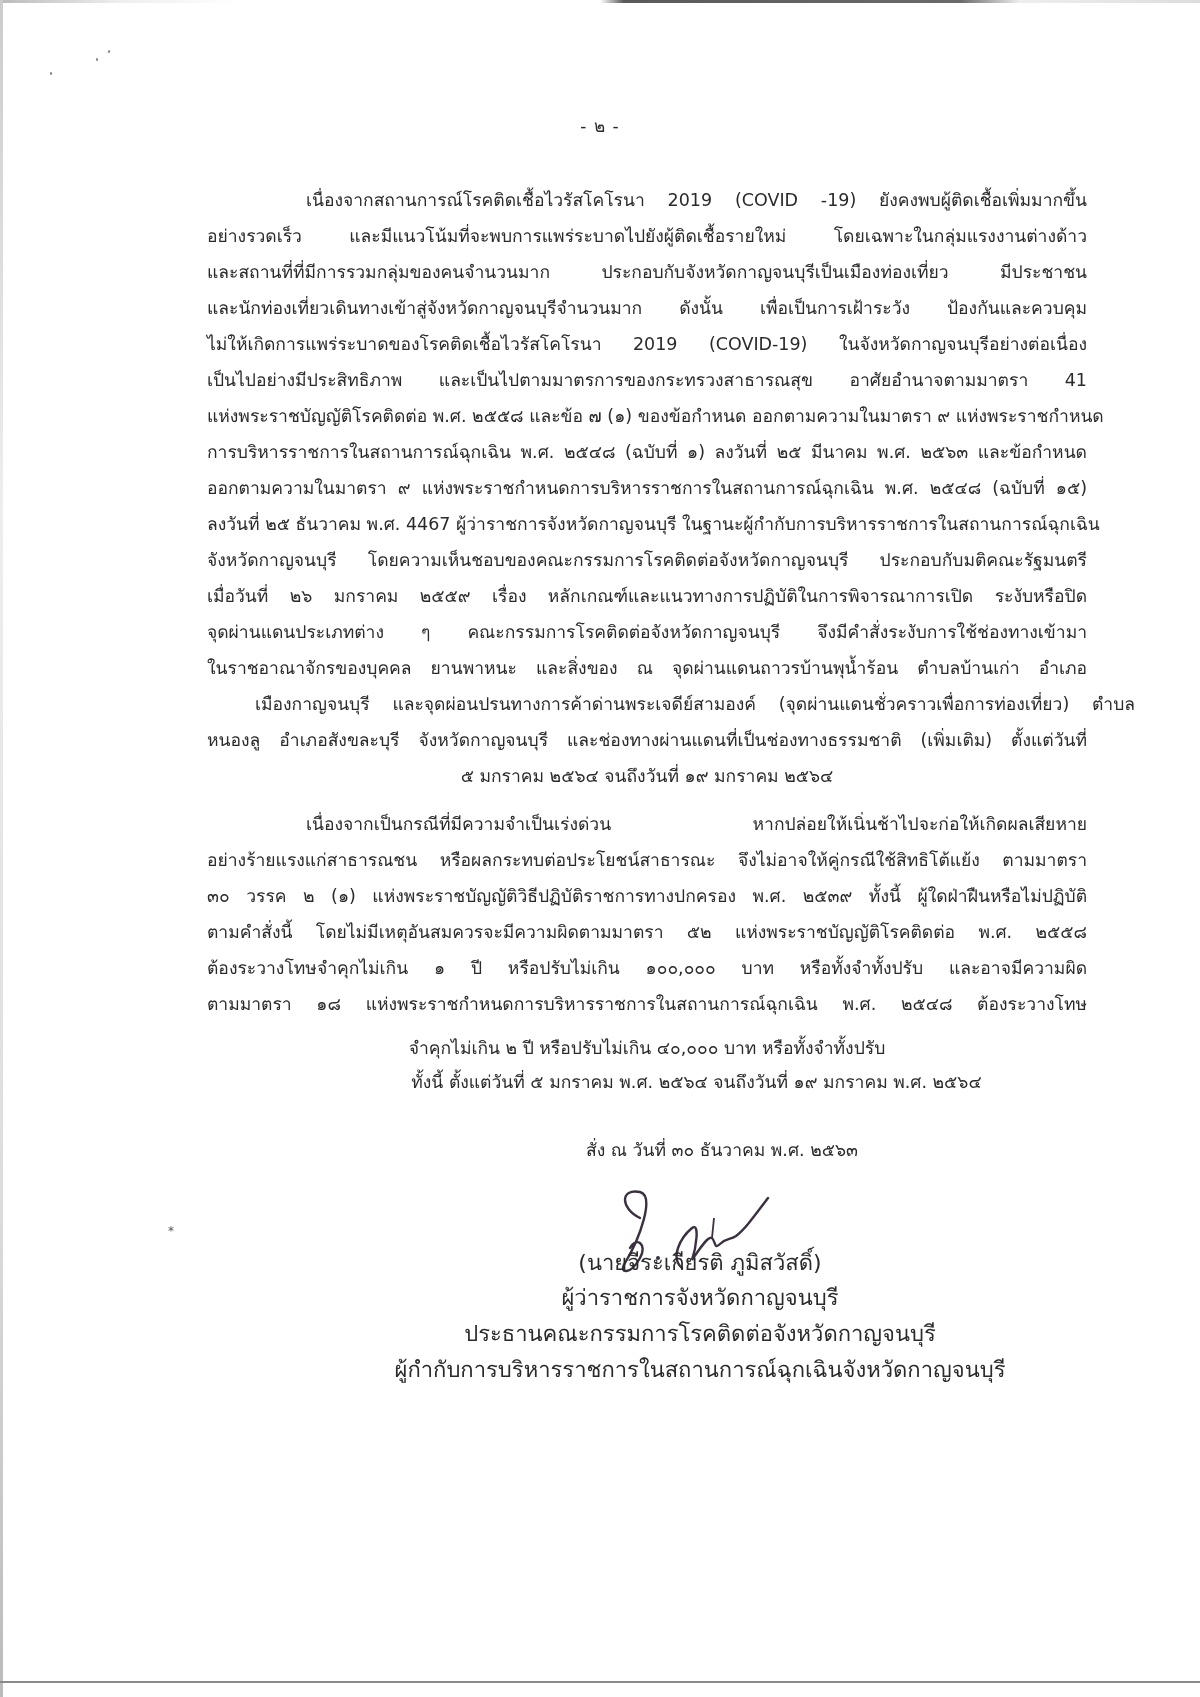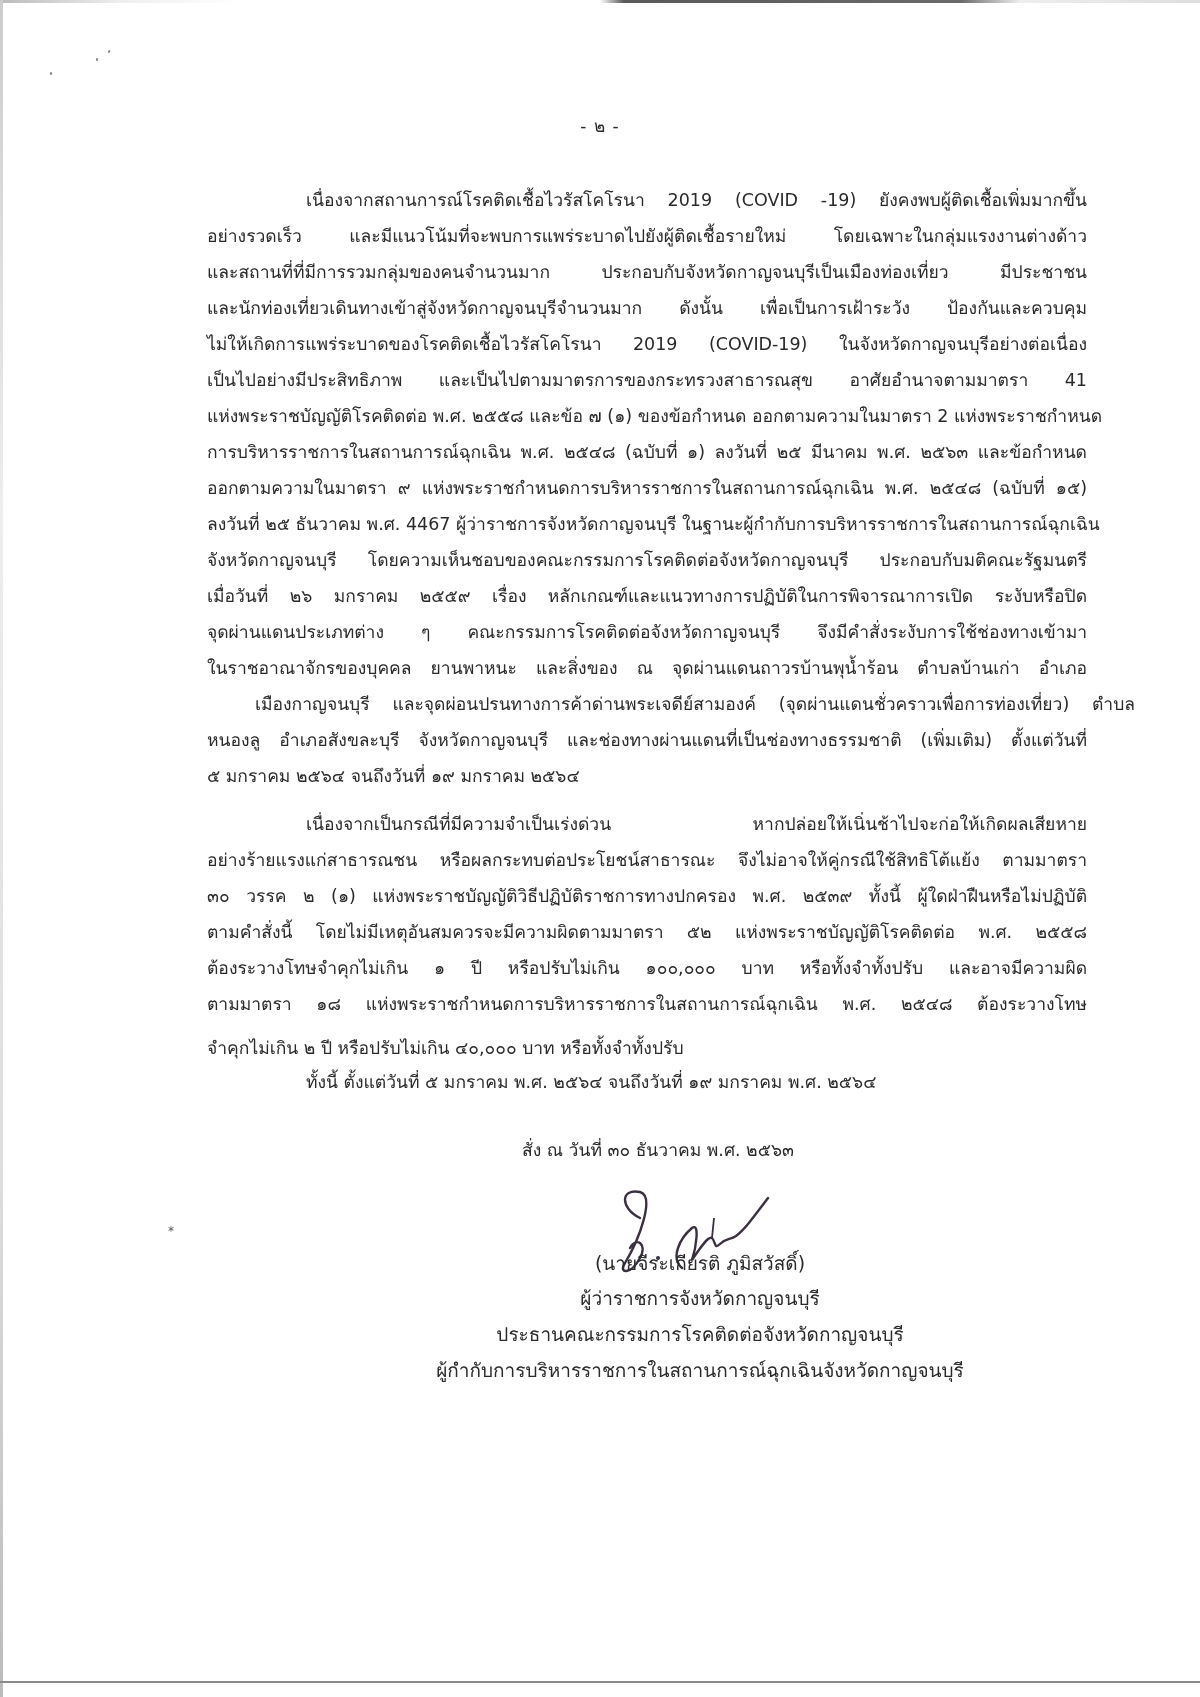--- a/index.html
+++ b/index.html
@@ -20,26 +20,26 @@
   .scan-bottom {
     position:absolute; left:0; top:1681px; width:1200px; height:2px; background:#8a8a8a;
   }
   .speck { position:absolute; width:2px; height:3px; background:#888; border-radius:1px; }
   .page-number {
     position:absolute; left:0; width:1200px; top:112px; text-align:center;
     font-size:17px; letter-spacing:1px;
   }
   .doc-line {
     position:absolute; left:207px; width:880px; font-size:17.5px; line-height:20px;
-    white-space:nowrap; overflow:visible;
+    white-space:nowrap; overflow:visible;text-align:center;
   }
   .justify { text-align:justify; text-align-last:justify; }
   .indent { left:306px; width:781px; }
   .center-block {
-    position:absolute; left:380px; width:640px; text-align:center; font-size:19px; line-height:20px; white-space:nowrap;
+    position:absolute; left:380px; width:640px; text-align:center; font-size:22px; line-height:20px; white-space:nowrap;
   }
   .signature {
     position:absolute; left:600px; top:1178px; width:220px; height:110px;
   }
   .asterisk { position:absolute; left:168px; top:1224px; font-size:12px; color:#555; }
 </style>
 </head>
 <body>
 
 <div class="scan-top"></div>
@@ -51,21 +51,21 @@
 
 <div class="page-number">- ๒ -</div>
 
 <div>
   <div class="doc-line justify indent" style="top:190px;">เนื่องจากสถานการณ์โรคติดเชื้อไวรัสโคโรนา 2019 (COVID   -19) ยังคงพบผู้ติดเชื้อเพิ่มมากขึ้น</div>
   <div class="doc-line justify" style="top:226px;">อย่างรวดเร็ว และมีแนวโน้มที่จะพบการแพร่ระบาดไปยังผู้ติดเชื้อรายใหม่ โดยเฉพาะในกลุ่มแรงงานต่างด้าว</div>
   <div class="doc-line justify" style="top:262px;">และสถานที่ที่มีการรวมกลุ่มของคนจำนวนมาก ประกอบกับจังหวัดกาญจนบุรีเป็นเมืองท่องเที่ยว มีประชาชน</div>
   <div class="doc-line justify" style="top:298px;">และนักท่องเที่ยวเดินทางเข้าสู่จังหวัดกาญจนบุรีจำนวนมาก ดังนั้น เพื่อเป็นการเฝ้าระวัง ป้องกันและควบคุม</div>
   <div class="doc-line justify" style="top:334px;">ไม่ให้เกิดการแพร่ระบาดของโรคติดเชื้อไวรัสโคโรนา 2019   (COVID-19) ในจังหวัดกาญจนบุรีอย่างต่อเนื่อง</div>
   <div class="doc-line justify" style="top:370px;">เป็นไปอย่างมีประสิทธิภาพ และเป็นไปตามมาตรการของกระทรวงสาธารณสุข อาศัยอำนาจตามมาตรา 41</div>
-  <div class="doc-line justify" style="top:406px;">แห่งพระราชบัญญัติโรคติดต่อ พ.ศ. ๒๕๕๘ และข้อ ๗ (๑) ของข้อกำหนด ออกตามความในมาตรา 2  แห่งพระราชกำหนด</div>
+  <div class="doc-line justify" style="top:406px;">แห่งพระราชบัญญัติโรคติดต่อ พ.ศ. ๒๕๕๘ และข้อ ๗ (๑) ของข้อกำหนด ออกตามความในมาตรา ๙  แห่งพระราชกำหนด</div>
   <div class="doc-line justify" style="top:442px;">การบริหารราชการในสถานการณ์ฉุกเฉิน พ.ศ. ๒๕๔๘ (ฉบับที่ ๑) ลงวันที่ ๒๕ มีนาคม พ.ศ. ๒๕๖๓ และข้อกำหนด</div>
   <div class="doc-line justify" style="top:478px;">ออกตามความในมาตรา ๙ แห่งพระราชกำหนดการบริหารราชการในสถานการณ์ฉุกเฉิน พ.ศ. ๒๕๔๘  (ฉบับที่ ๑๕)</div>
   <div class="doc-line justify" style="top:514px;">ลงวันที่ ๒๕ ธันวาคม พ.ศ. 4467 ผู้ว่าราชการจังหวัดกาญจนบุรี ในฐานะผู้กำกับการบริหารราชการในสถานการณ์ฉุกเฉิน</div>
   <div class="doc-line justify" style="top:550px;">จังหวัดกาญจนบุรี โดยความเห็นชอบของคณะกรรมการโรคติดต่อจังหวัดกาญจนบุรี ประกอบกับมติคณะรัฐมนตรี</div>
   <div class="doc-line justify" style="top:586px;">เมื่อวันที่ ๒๖ มกราคม ๒๕๕๙ เรื่อง หลักเกณฑ์และแนวทางการปฏิบัติในการพิจารณาการเปิด ระงับหรือปิด</div>
   <div class="doc-line justify" style="top:622px;">จุดผ่านแดนประเภทต่าง ๆ คณะกรรมการโรคติดต่อจังหวัดกาญจนบุรี จึงมีคำสั่งระงับการใช้ช่องทางเข้ามา</div>
   <div class="doc-line justify" style="top:658px;">ในราชอาณาจักรของบุคคล ยานพาหนะ และสิ่งของ ณ จุดผ่านแดนถาวรบ้านพุน้ำร้อน ตำบลบ้านเก่า อำเภอ</div>
   <div class="doc-line justify" style="top:694px;margin-left:48px;">เมืองกาญจนบุรี และจุดผ่อนปรนทางการค้าด่านพระเจดีย์สามองค์ (จุดผ่านแดนชั่วคราวเพื่อการท่องเที่ยว) ตำบล</div>
   <div class="doc-line justify" style="top:730px;">หนองลู อำเภอสังขละบุรี จังหวัดกาญจนบุรี และช่องทางผ่านแดนที่เป็นช่องทางธรรมชาติ  (เพิ่มเติม) ตั้งแต่วันที่</div>
   <div class="doc-line" style="top:766px;">๕ มกราคม ๒๕๖๔ จนถึงวันที่ ๑๙ มกราคม ๒๕๖๔</div>

